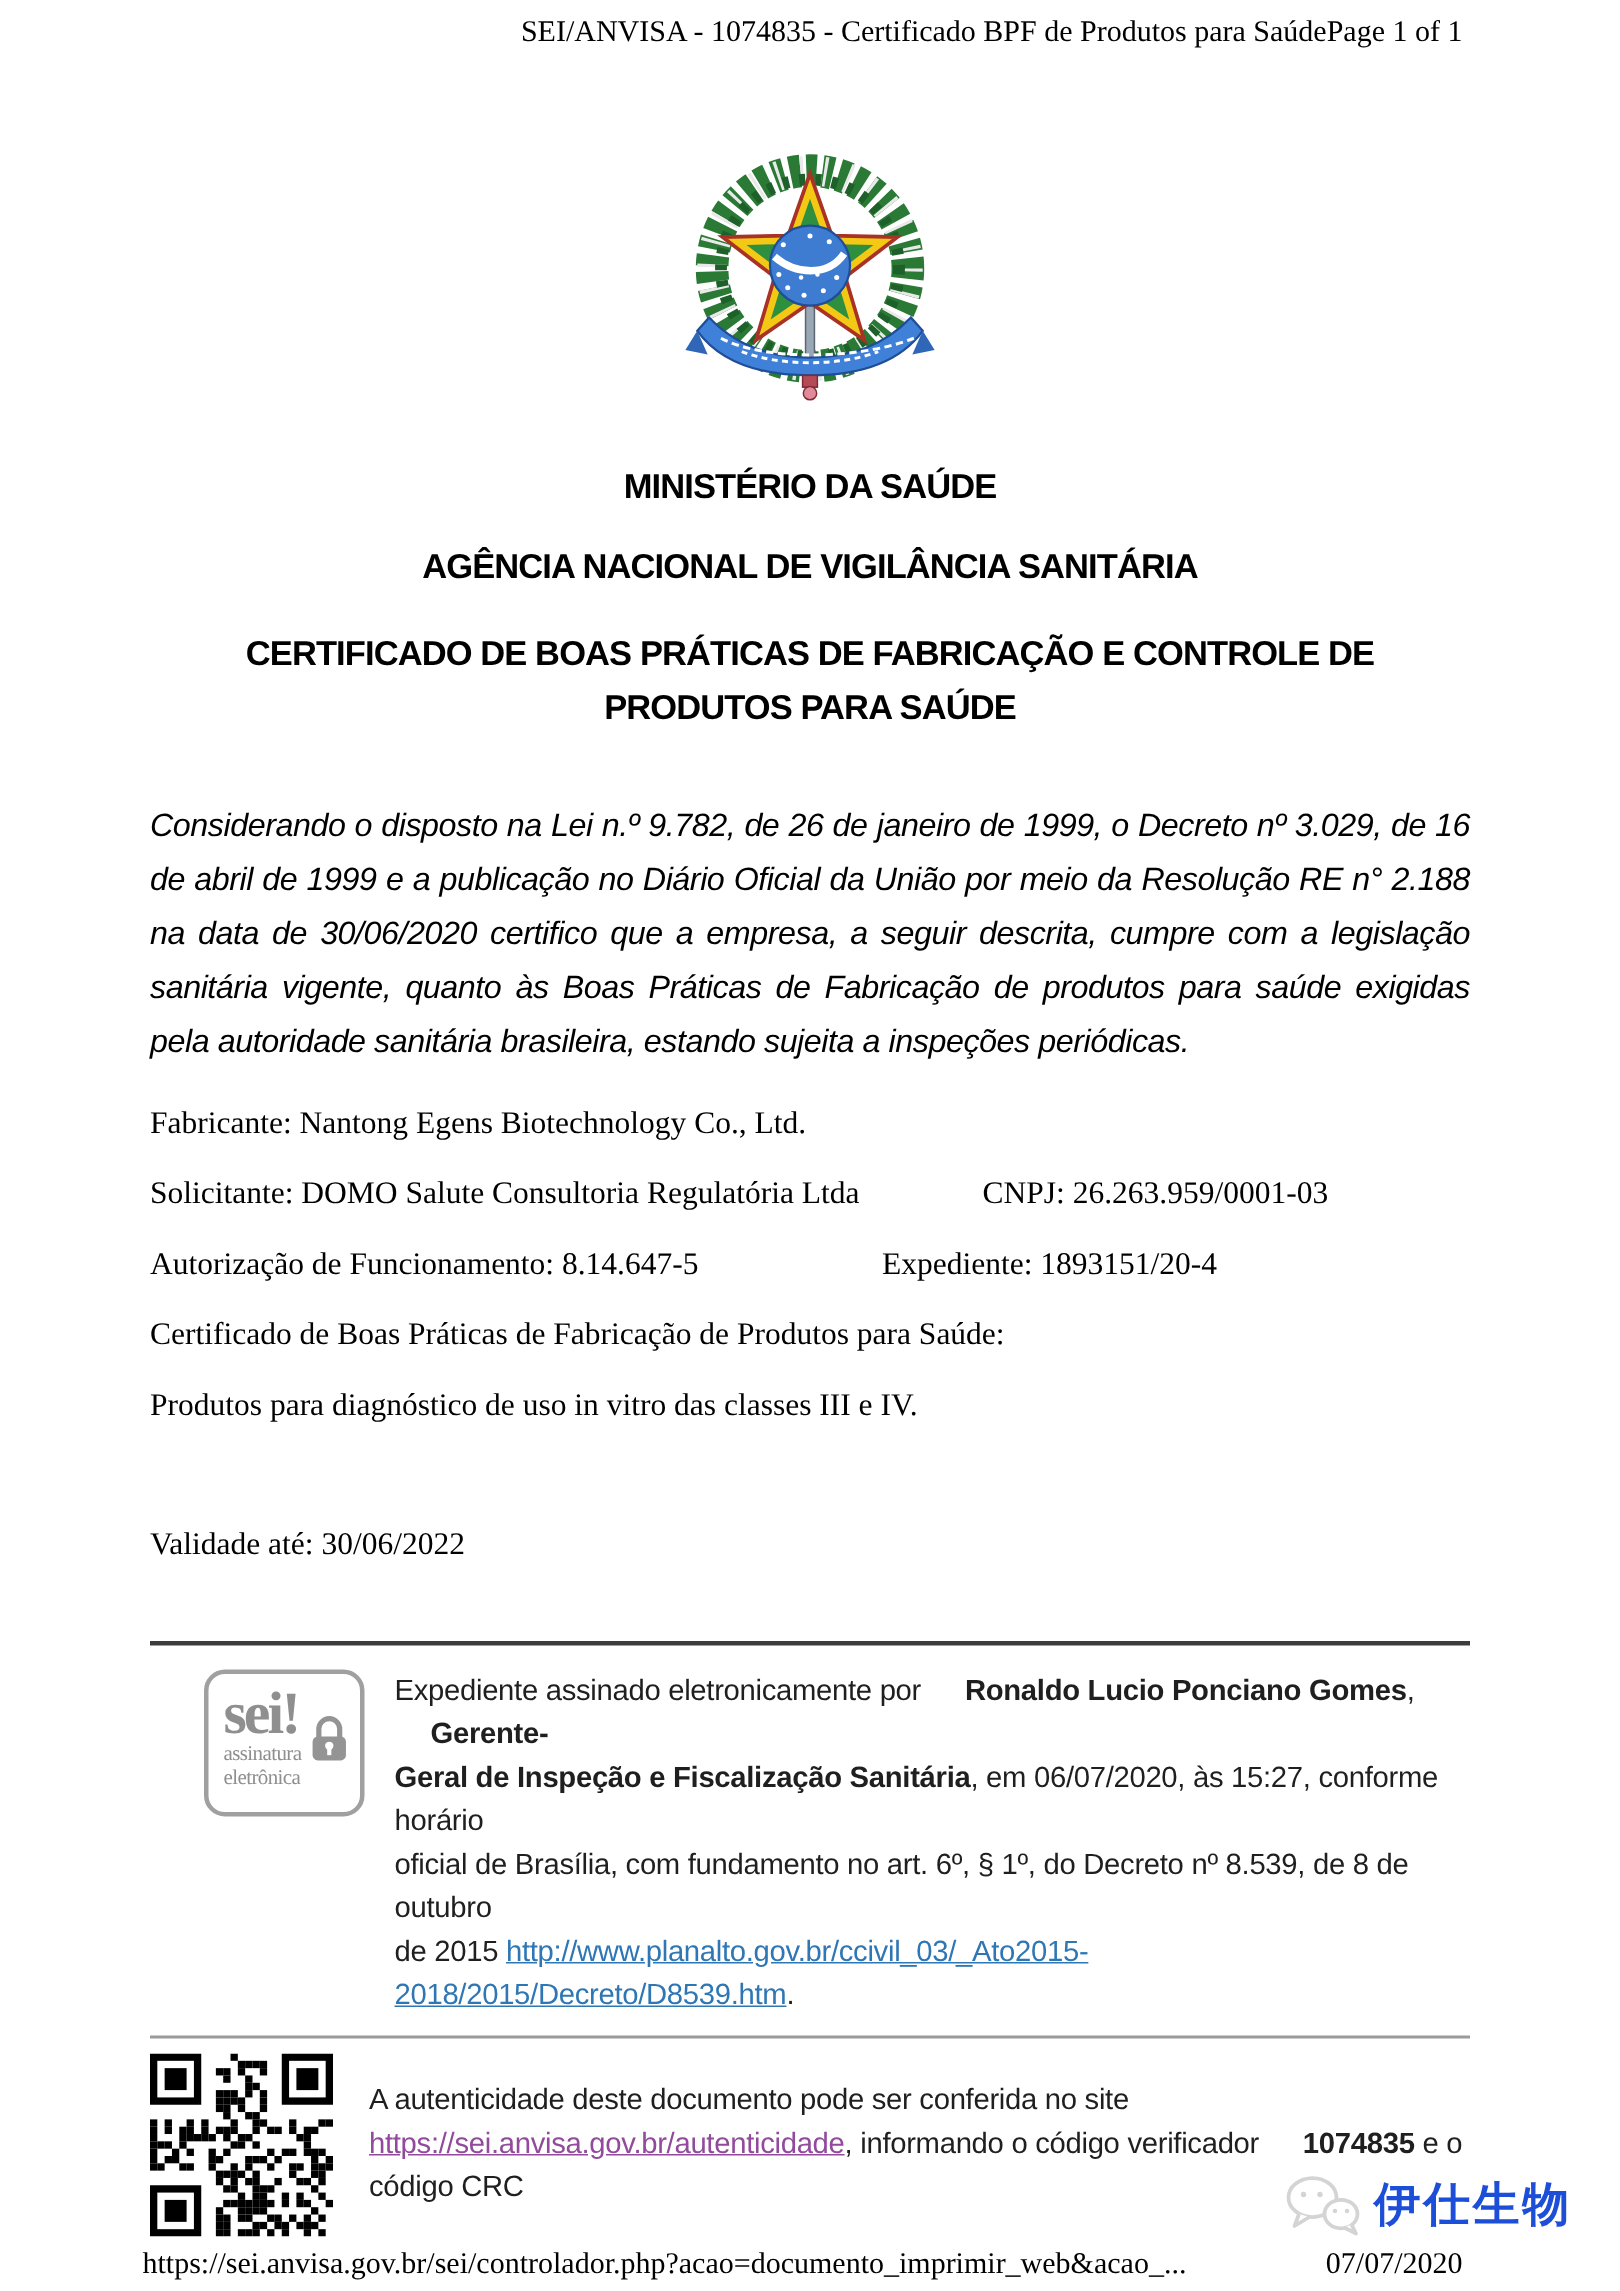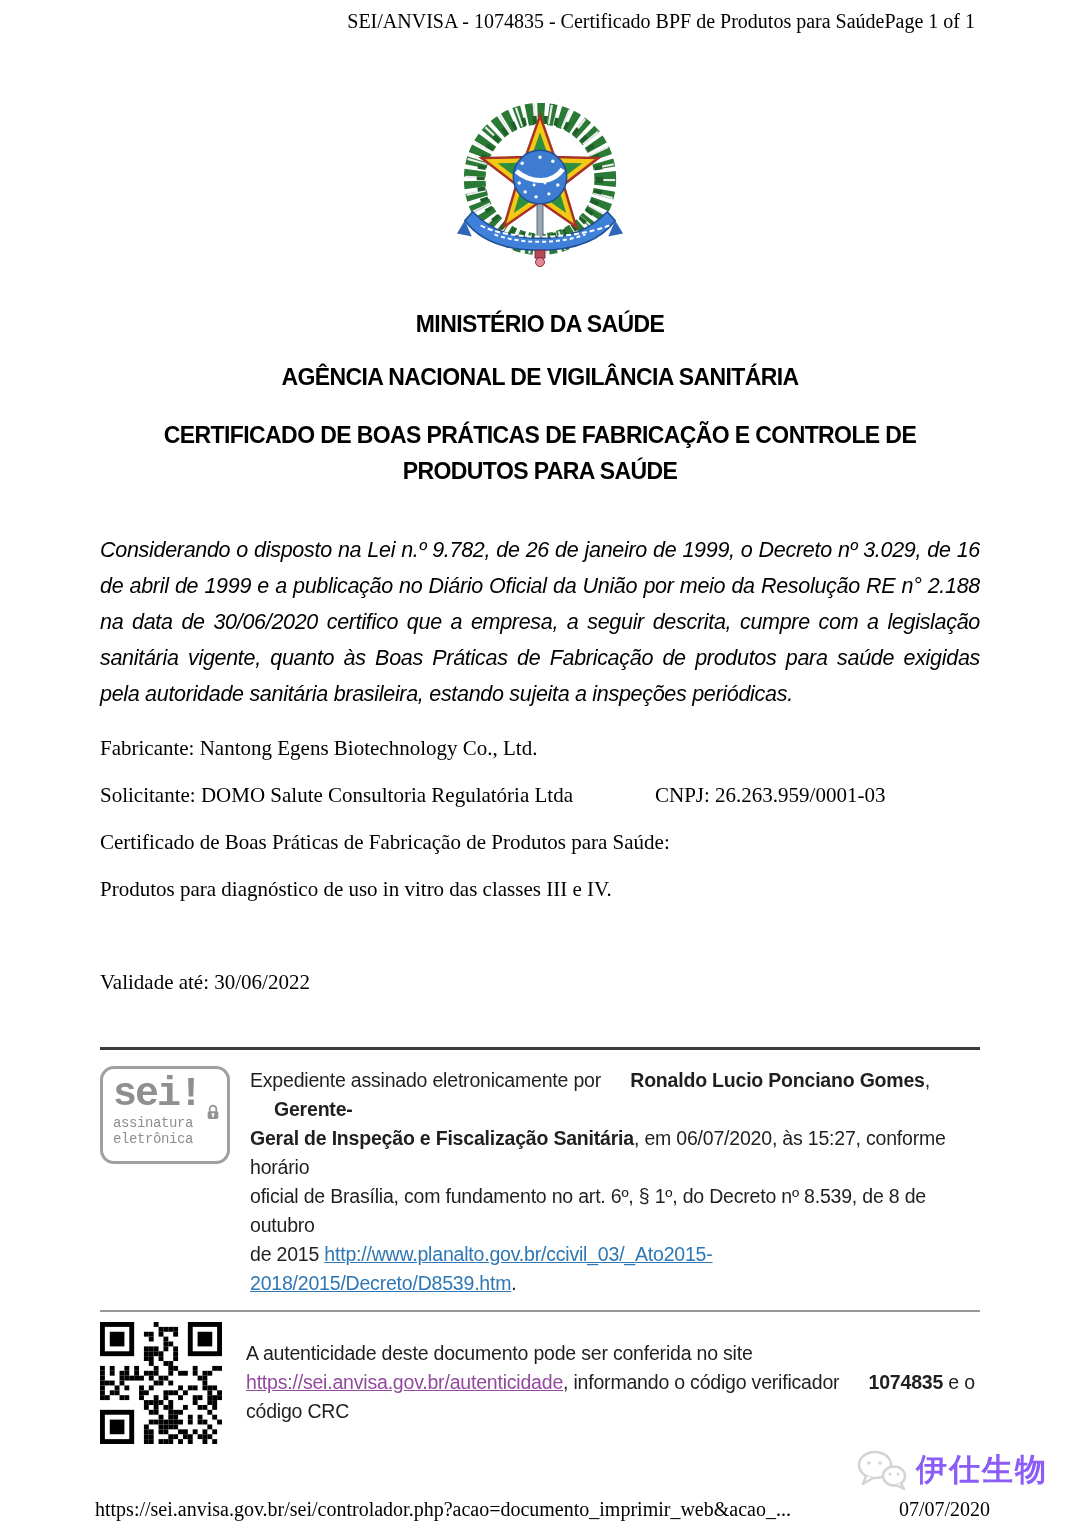--- a/index.html
+++ b/index.html
@@ -30,44 +30,44 @@
   .abs-cnpj{position:absolute;left:555px;top:0;}
   .abs-exp{position:absolute;left:488px;top:0;}
   .validade{margin-top:60px;}
 
   
   .hr-dark{margin:48px 100px 0;border:0;border-top:3px solid #3c3c3c;}
   .hr-light{margin:12px 100px 0;border:0;border-top:2px solid #9a9a9a;}
 
   
   .sigrow{display:flex;gap:20px;margin:16px 100px 0;align-items:flex-start;}
-  .seibox{flex:none;width:130px;height:98px;border:3px solid #a0a0a0;border-radius:14px;
+  .seibox{flex:none;width:107px;height:98px;border:3px solid #a0a0a0;border-radius:14px;
           box-sizing:border-box;padding:6px 8px 4px 10px;display:flex;gap:6px;
-          font-family:Liberation Mono, monospace;color:#8f8f8f;}
+          font-family:Liberation Serif, serif;color:#8f8f8f;margin-left:36px;}
   .seileft{display:flex;flex-direction:column;justify-content:flex-start;}
   .seiword{font-size:40px;font-weight:bold;line-height:40px;letter-spacing:-2px;}
   .seisub{font-size:14px;line-height:16px;letter-spacing:-0.4px;}
   .seilock{margin-top:14px;}
   .richtext{font-family:"Liberation Sans",sans-serif;font-size:19.5px;line-height:29px;
             color:#1f1f1f;white-space:pre-wrap;letter-spacing:-0.2px;flex:1;}
   .b{font-weight:bold;padding-left:24px;}
   a.lnk-b{color:var(--link-blue,#2e77b4);text-decoration:underline;}
   a.lnk-p{color:var(--link-purple,#914a9c);text-decoration:underline;}
 
   
   .qrrow{display:flex;gap:24px;margin:10px 100px 0;align-items:center;}
   .qrbox{flex:none;width:122px;height:122px;}
 
   
   .wm{position:absolute;right:32px;bottom:36px;display:flex;align-items:center;gap:8px;
-      color:#8b5cf6;font-family:"Liberation Sans",sans-serif;font-size:31px;font-weight:bold;
+      color:#1d4ed8;font-family:"Liberation Sans",sans-serif;font-size:31px;font-weight:bold;
       letter-spacing:2px;text-shadow:1px 1px 0 #ffffff;}
 
   
-  .ftr{position:absolute;left:95px;right:90px;bottom:6px;display:flex;
+  .ftr{position:absolute;left:95px;right:105px;bottom:6px;display:flex;
        justify-content:space-between;font-size:20px;text-align:center;}
 </style>
 </head>
 <body>
 
 <div class="page">
 
   <div class="hdr">
     <span>SEI/ANVISA - 1074835 - Certificado BPF de Produtos para Saúde</span>
     <span>Page 1 of 1</span>
@@ -117,20 +117,24 @@
 
   <p class="preamble">Considerando o disposto na Lei n.º 9.782, de 26 de janeiro de 1999, o Decreto nº 3.029, de 16 de abril de 1999 e a publicação no Diário Oficial da União por meio da Resolução RE n° 2.188 na data de 30/06/2020 certifico que a empresa, a seguir descrita, cumpre com a legislação sanitária vigente, quanto às Boas Práticas de Fabricação de produtos para saúde exigidas pela autoridade sanitária brasileira, estando sujeita a inspeções periódicas.</p>
 
   <p class="bodytext mt-lg">Fabricante: Nantong Egens Biotechnology Co., Ltd.</p>
 
   <p class="bodytext fieldrow">
     <span>Solicitante: DOMO Salute Consultoria Regulatória Ltda</span>
     <span class="abs-cnpj">CNPJ: 26.263.959/0001-03</span>
   </p>
 
+  <p class="bodytext fieldrow">
+    <span>Autorização de Funcionamento: 8.14.647-5</span>
+    <span class="abs-exp">Expediente: 1893151/20-4</span>
+  </p>
 
   <p class="bodytext">Certificado de Boas Práticas de Fabricação de Produtos para Saúde:</p>
   <p class="bodytext">Produtos para diagnóstico de uso in vitro das classes III e IV.</p>
   <p class="bodytext validade">Validade até: 30/06/2022</p>
 
   <hr class="hr-dark">
   <div class="sigrow">
     <div class="seibox">
       <div class="seileft">
         <span class="seiword">sei!</span>

